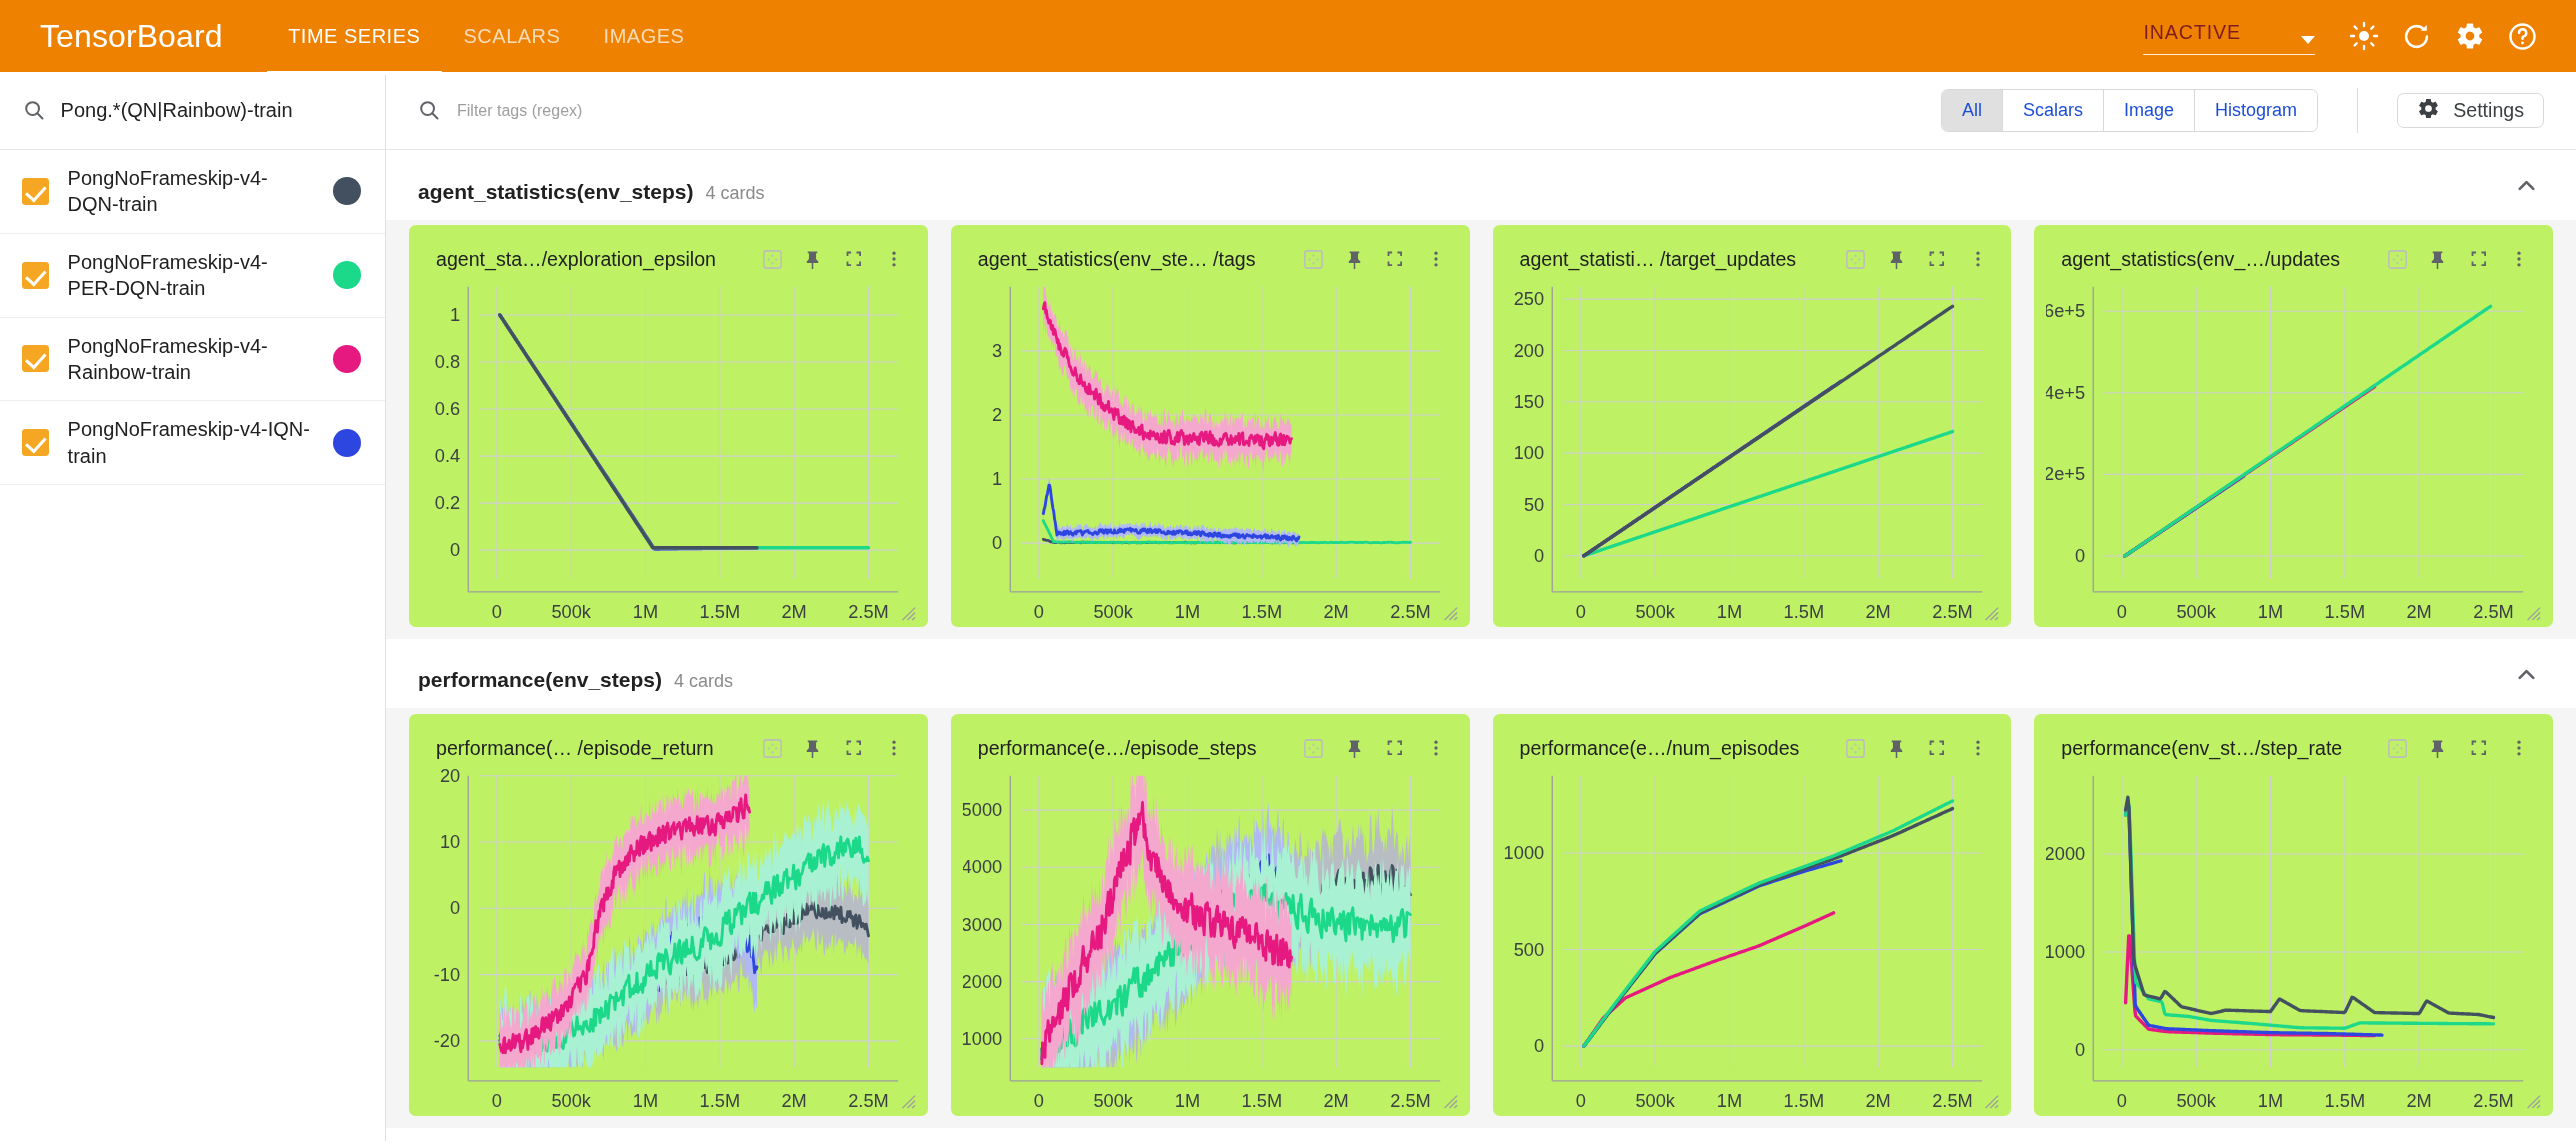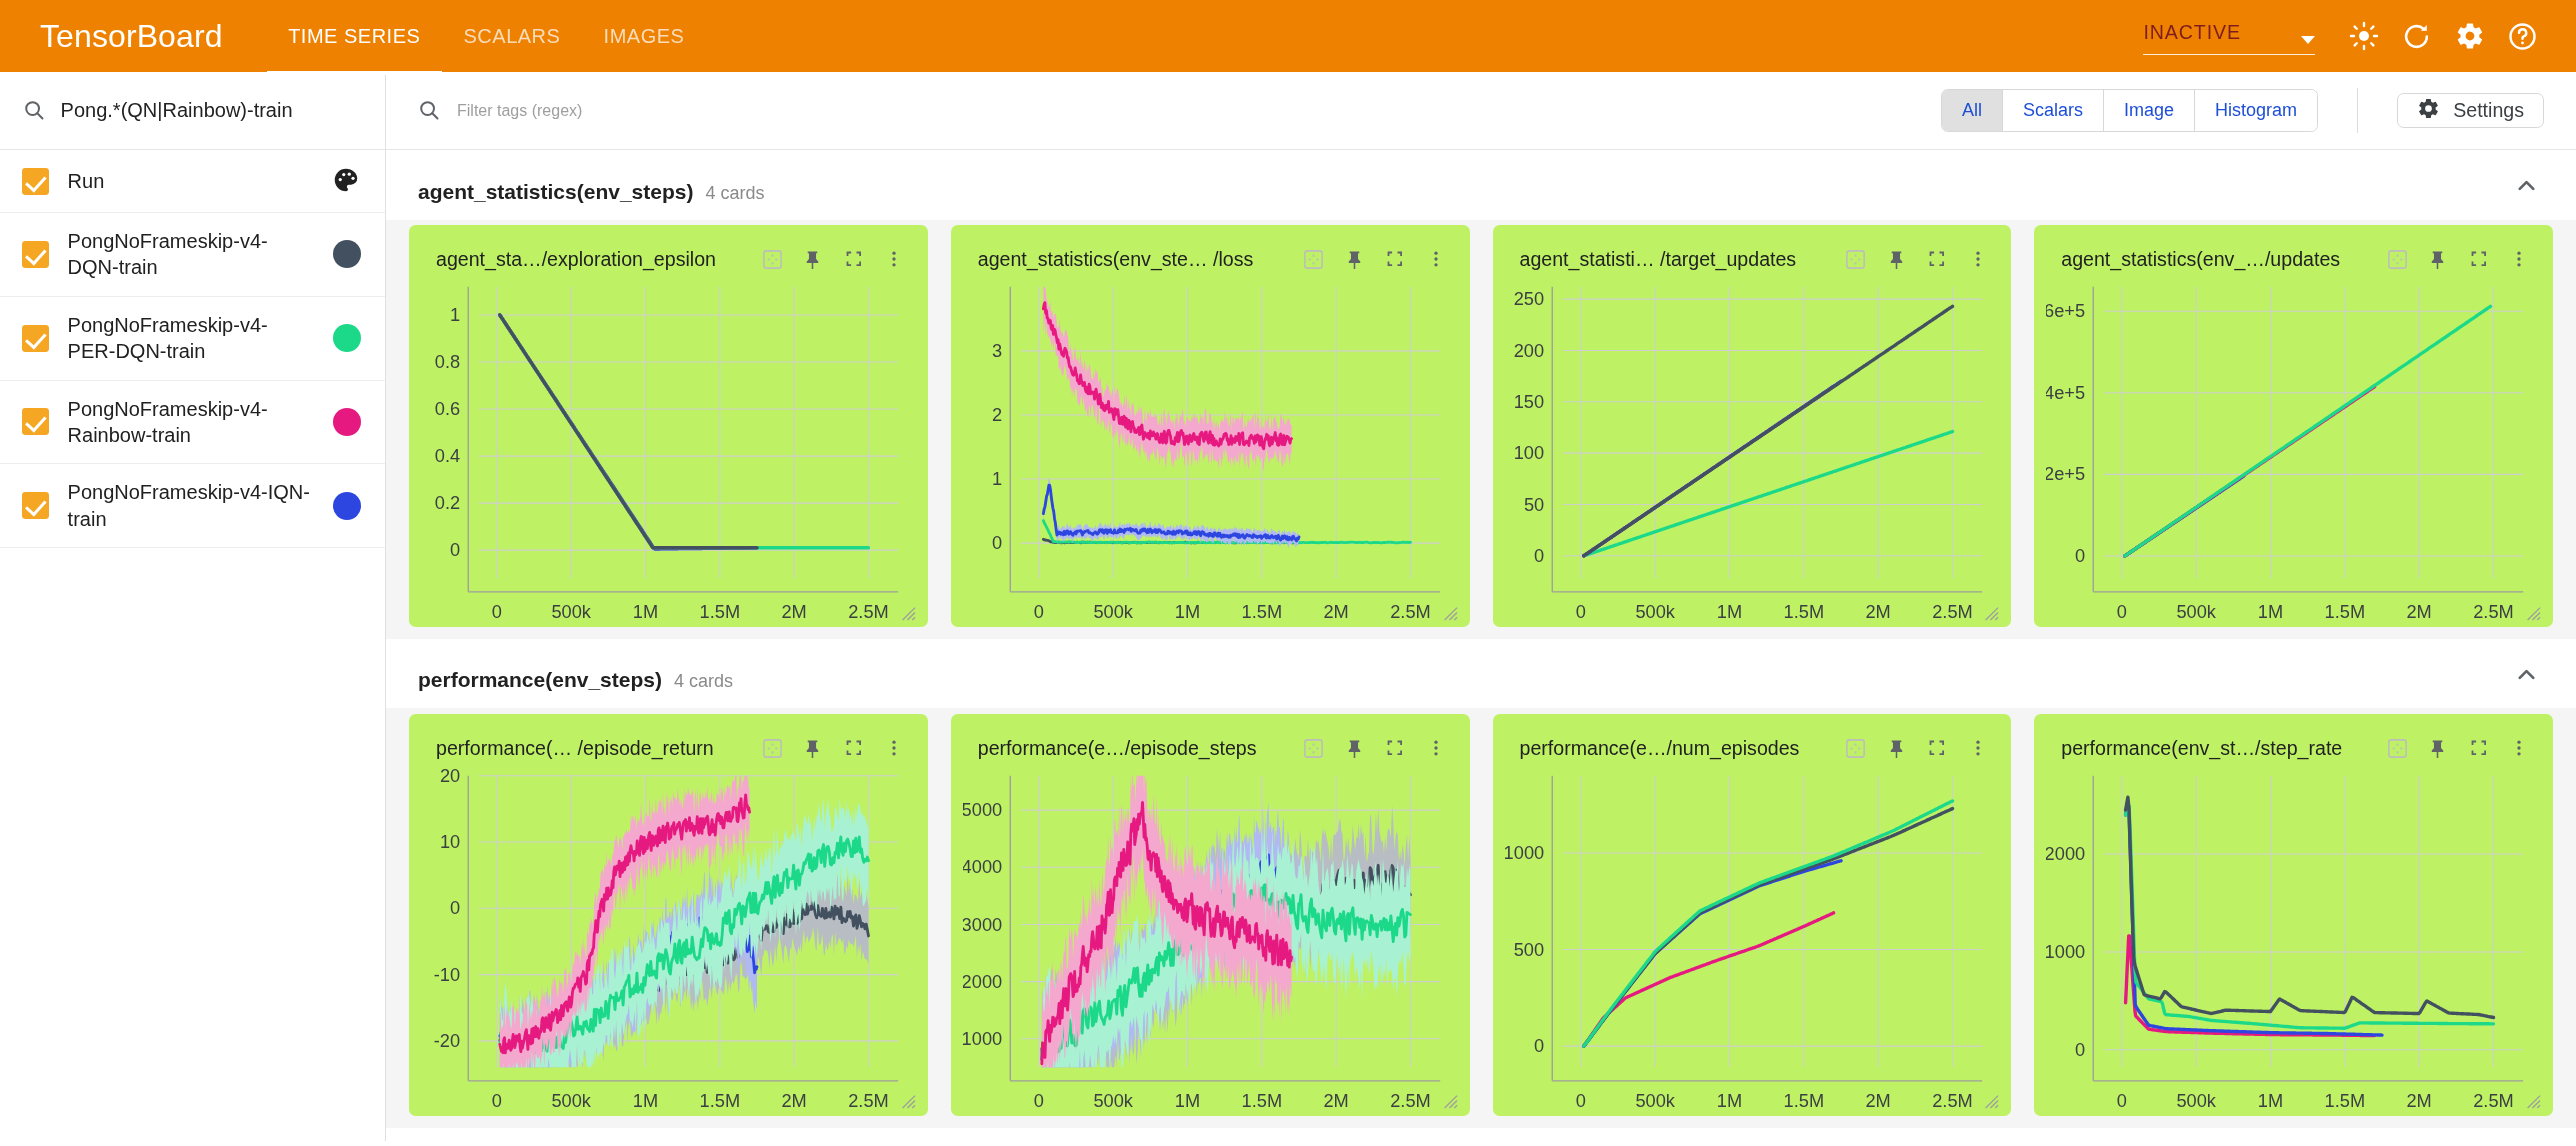--- a/index.html
+++ b/index.html
@@ -281,33 +281,20 @@
     <div id="run-search">
       <span>
         <svg width="24" height="24" viewBox="0 0 24 24" fill="none" stroke="#5f6368" stroke-width="2" stroke-linecap="round">
           <circle cx="10.6" cy="10.6" r="6.4"></circle>
             <line x1="15.3" y1="15.3" x2="20.5" y2="20.5"></line>
         </svg>
       </span>
       <span class="srch-txt">Pong.*(QN|Rainbow)-train</span>
     </div>
 
-    <div class="run-row">
-      <span class="cbx"></span>
-      <span class="run-label">Run</span>
-      <span>
-        <svg width="30" height="30" viewBox="0 0 24 24" fill="#212121">
-          <path d="M12 3a9 9 0 0 0 0 18c.9 0 1.6-.7 1.6-1.6 0-.4-.2-.8-.5-1.1-.3-.3-.4-.6-.4-1 0-.9.7-1.6 1.6-1.6H16a5 5 0 0 0 5-5c0-4.1-4-7.7-9-7.7z"></path>
-          <circle cx="7.4" cy="11.6" r="1.3" fill="#fff"></circle>
-          <circle cx="10.2" cy="7.6" r="1.3" fill="#fff"></circle>
-          <circle cx="14.6" cy="7.3" r="1.3" fill="#fff"></circle>
-          <circle cx="17.6" cy="10.6" r="1.3" fill="#fff"></circle>
-        </svg>
-      </span>
-    </div>
 
     <div class="run-row">
       <span class="cbx"></span>
       <span class="run-label">PongNoFrameskip-v4-DQN-train</span>
       <span class="swatch" style="background:#42505f"></span>
     </div>
 
     <div class="run-row">
       <span class="cbx"></span>
       <span class="run-label">PongNoFrameskip-v4-PER-DQN-train</span>
@@ -449,21 +436,21 @@
             <svg width="23" height="23" viewBox="0 0 24 24" stroke="#9e9e9e" stroke-width="1.4">
                 <line x1="22" y1="9" x2="9" y2="22"></line>
                 <line x1="22" y1="14" x2="14" y2="22"></line>
                 <line x1="22" y1="19" x2="19" y2="22"></line>
               </svg>
           </span>
         </div>
 
         <div class="card">
           <div class="card-head">
-            <span class="card-title">agent_statistics(env_ste… /loss</span>
+            <span class="card-title">agent_statistics(env_ste… /tags</span>
             <span class="card-actions">
               <span class="card-act">
                   <svg width="23" height="23" viewBox="0 0 24 24" fill="none" stroke="#bdbdbd" stroke-width="1.6">
                     <rect x="3" y="3" width="18" height="18" rx="2.5"></rect>
                     <polygon points="12,6.3 13.6,8.8 10.4,8.8" fill="#bdbdbd" stroke="none"></polygon>
                     <polygon points="12,17.7 13.6,15.2 10.4,15.2" fill="#bdbdbd" stroke="none"></polygon>
                     <polygon points="6.3,12 8.8,10.4 8.8,13.6" fill="#bdbdbd" stroke="none"></polygon>
                     <polygon points="17.7,12 15.2,10.4 15.2,13.6" fill="#bdbdbd" stroke="none"></polygon>
                   </svg>
                 </span>

